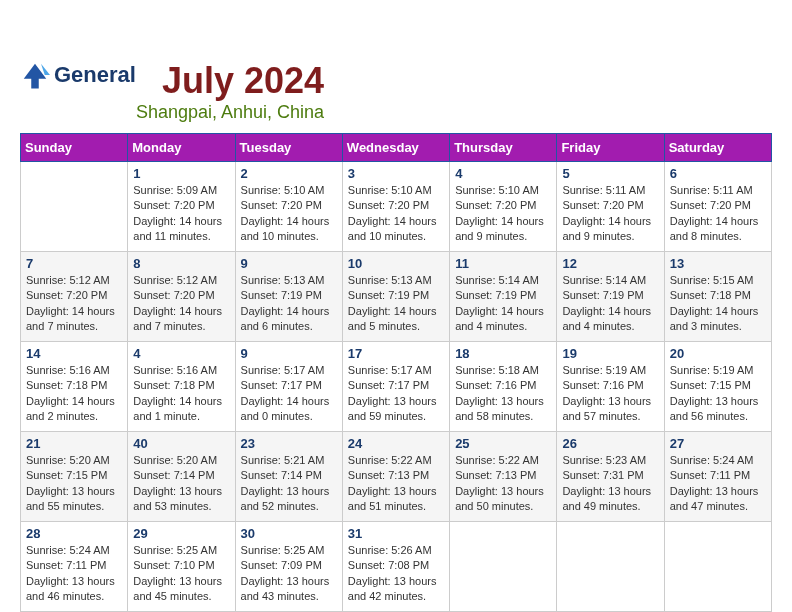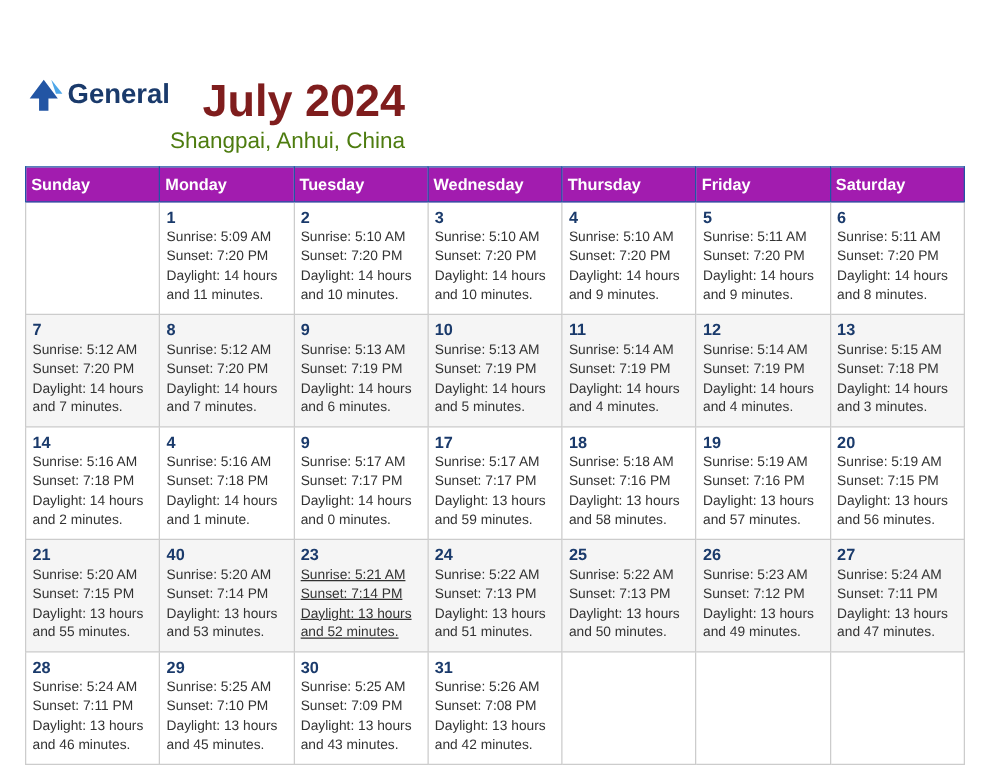--- a/index.html
+++ b/index.html
@@ -272,21 +272,21 @@
         </td>
         <td>
           <span class="day-num">40</span>
           <div class="day-info" style="white-space: pre-line;">Sunrise: 5:20 AM
 Sunset: 7:14 PM
 Daylight: 13 hours
 and 53 minutes.</div>
         </td>
         <td>
           <span class="day-num">23</span>
-          <div class="day-info" style="white-space: pre-line; text-decoration: underline;">Sunrise: 5:21 AM
+          <div class="day-info" style="white-space: pre-line;">Sunrise: 5:21 AM
 Sunset: 7:14 PM
 Daylight: 13 hours
 and 52 minutes.</div>
         </td>
         <td>
           <span class="day-num">24</span>
           <div class="day-info" style="white-space: pre-line;">Sunrise: 5:22 AM
 Sunset: 7:13 PM
 Daylight: 13 hours
 and 51 minutes.</div>
@@ -294,21 +294,21 @@
         <td>
           <span class="day-num">25</span>
           <div class="day-info" style="white-space: pre-line;">Sunrise: 5:22 AM
 Sunset: 7:13 PM
 Daylight: 13 hours
 and 50 minutes.</div>
         </td>
         <td>
           <span class="day-num">26</span>
           <div class="day-info" style="white-space: pre-line;">Sunrise: 5:23 AM
-Sunset: 7:12 PM
+Sunset: 7:31 PM
 Daylight: 13 hours
 and 49 minutes.</div>
         </td>
         <td>
           <span class="day-num">27</span>
           <div class="day-info" style="white-space: pre-line;">Sunrise: 5:24 AM
 Sunset: 7:11 PM
 Daylight: 13 hours
 and 47 minutes.</div>
         </td>

